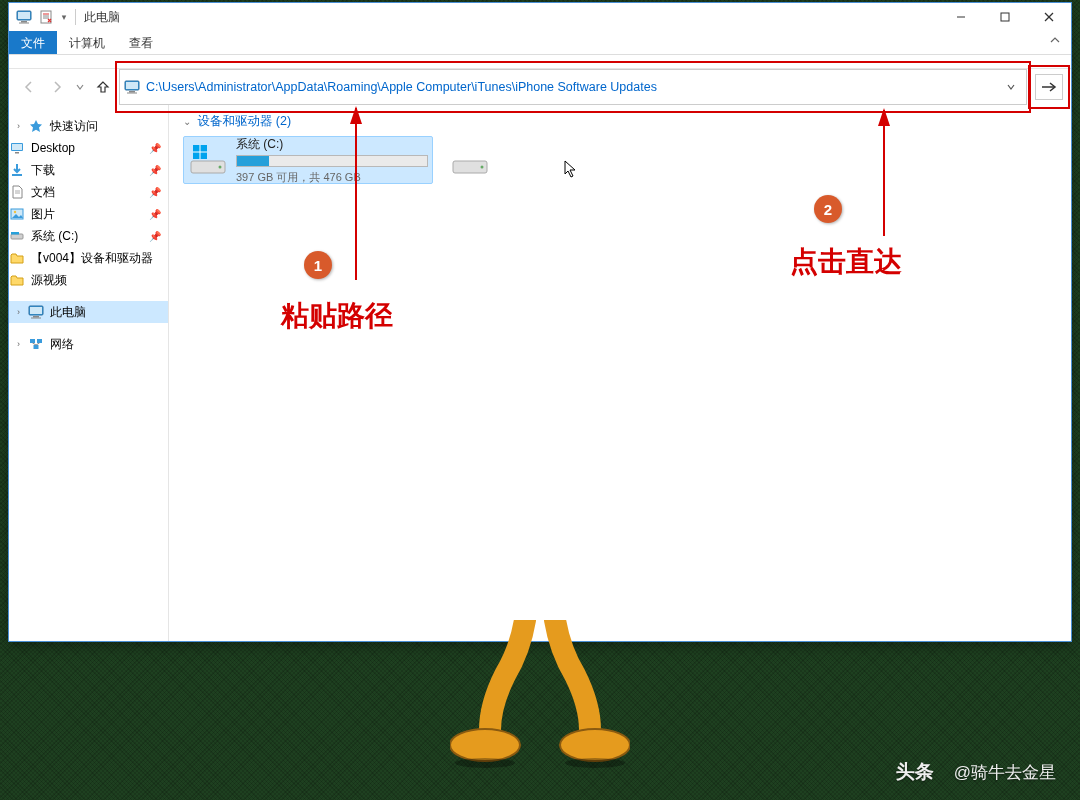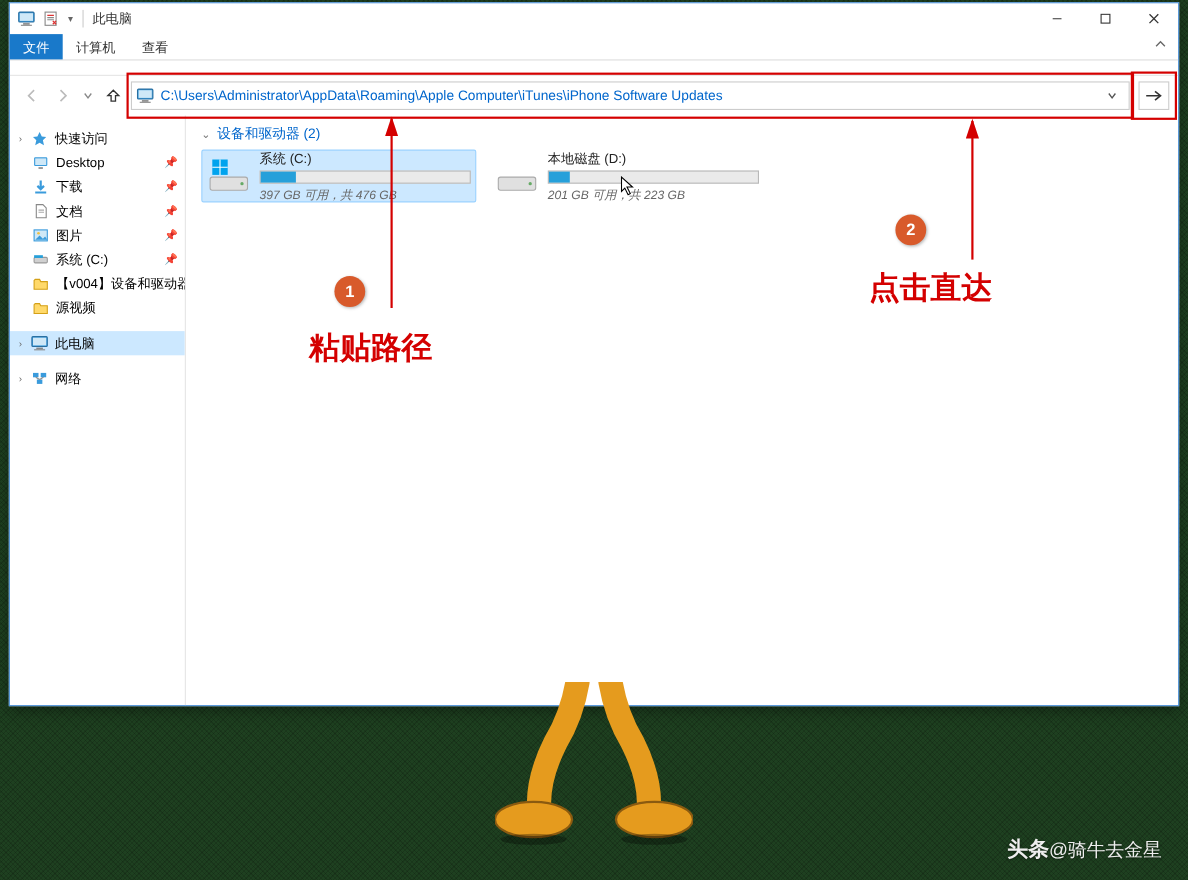--- a/index.html
+++ b/index.html
@@ -34,64 +34,64 @@
   .ribbon-tab.file { background:#1979ca; color:#fff; }
   .ribbon-chevron { margin-left:auto; padding:4px 10px; color:#666; }
   
   
   .ribbon-strip { height: 14px; border-bottom: 1px solid #e5e5e5; }
 
   
   .navrow { height: 36px; display:flex; align-items:center; padding: 2px 8px; gap:4px; }
   .nav-btn { width:24px; height:24px; display:flex; align-items:center; justify-content:center; color:#999; border-radius:2px; }
   .nav-btn.enabled { color:#333; }
-  .addr-wrap { flex:1; position:relative; height:26px; }
+  .addr-wrap { flex:1; position:relative; height:36px; }
   .addr-box { position:absolute; inset:0; border:1px solid #ccc; display:flex; align-items:center; background:#fff; }
   .annot-box-1 { position:absolute; left:-4px; top:-8px; right:-4px; bottom:-8px; border:2px solid #d40000; pointer-events:none; }
   .addr-icon { width:20px; height:20px; margin-left:2px; display:flex; align-items:center; justify-content:center; }
   .addr-input { flex:1; border:none; outline:none; height:22px; font-size:12.5px; color:#0066cc; padding:0 4px; font-family:"Segoe UI",sans-serif; }
   .addr-dd { width:20px; color:#555; text-align:center; }
   .go-btn { width:28px; height:26px; border:1px solid #ccc; display:flex; align-items:center; justify-content:center; margin-left:4px; position:relative; }
   .annot-box-2 { position:absolute; left:-8px; top:-10px; right:-8px; bottom:-10px; border:2px solid #d40000; pointer-events:none; }
 
   
   .body { flex:1; display:flex; min-height:0; }
   .sidebar { width:160px; border-right:1px solid #e5e5e5; padding-top:10px; font-size:12px; overflow:hidden; }
   .sb-group { margin-bottom:10px; }
-  .sb-item { display:flex; align-items:center; height:22px; padding-left:20px; gap:6px; white-space:nowrap; overflow:hidden; }
+  .sb-item { display:flex; align-items:center; height:22px; gap:6px; white-space:nowrap; overflow:hidden; }
   .sb-item.head { padding-left:8px; }
   .sb-item.selected { background:#cce8ff; }
   .sb-item .icon { width:16px; height:16px; display:flex; align-items:center; justify-content:center; flex-shrink:0; }
   .sb-item .pin { margin-left:auto; margin-right:6px; color:#888; font-size:10px; }
   .sb-item .chev-mini { color:#666; font-size:9px; margin-right:2px; }
 
   .content { flex:1; padding: 8px 14px; position:relative; }
   .section-head { display:flex; align-items:center; gap:6px; font-size:12.5px; color:#0066cc; margin-bottom:6px; }
   .section-head .caret { color:#777; font-size:10px; }
   .drives { display:flex; gap:12px; }
   .drive { width:250px; height:48px; display:flex; align-items:center; gap:8px; padding:2px 4px; border:1px solid transparent; border-radius:2px; }
   .drive.sel { background:#cce8ff; border-color:#99d1ff; }
   .drive-icon { width:40px; height:38px; display:flex; align-items:center; justify-content:center; }
   .drive-text { flex:1; font-size:12px; }
   .drive-name { color:#222; margin-bottom:2px; }
   .drive-bar { height:12px; border:1px solid #b8b8b8; background:#eaeaea; margin-bottom:3px; position:relative; }
   .drive-fill { position:absolute; left:0; top:0; bottom:0; background:#26a0da; }
-  .drive-info { color:#666; font-size:11px;font-style:italic; }
+  .drive-info { color:#666; font-size:11px; }
   .cursor-arrow { position:absolute; left:395px; top:55px; font-size:14px; color:#000; pointer-events:none; }
 
   .statusbar { height:24px; border-top:1px solid #e5e5e5; display:flex; align-items:center; padding:0 10px; font-size:12px; color:#333; }
 
   
   .annot { position:absolute; pointer-events:none; }
   .badge { width:28px; height:28px; border-radius:50%; background:#d85a2b; color:#fff; display:flex; align-items:center; justify-content:center; font-weight:bold; font-size:15px; box-shadow: 1px 1px 3px rgba(0,0,0,.3); }
   .annot-text { color:#d40000; font-weight:bold; font-size:28px; }
   
   
   .foot-chars { position:absolute; bottom:30px; left:50%; transform:translateX(-50%); }
-  .watermark { position:absolute; bottom:15px; right:24px; color:#eee; font-size:17px; display:flex; align-items:center; gap:0; text-shadow:0 1px 2px rgba(0,0,0,.5); }
+  .watermark { position:absolute; bottom:15px; right:24px; color:#eee; font-size:17px; display:flex; align-items:center; gap:20px; text-shadow:0 1px 2px rgba(0,0,0,.5); }
   .watermark .tt { font-weight:bold; font-size:19px; }
 
   svg { display:block; }
 </style>
 </head>
 <body>
 
 <div class="bg-texture"></div>
 
 <div class="window">
@@ -339,27 +339,20 @@
             <div class="drive-info">397 GB 可用，共 476 GB</div>
           </div>
         </div>
         <div class="drive">
           <span class="drive-icon">
             <svg width="38" height="34" viewBox="0 0 38 34">
               <rect x="2" y="18" width="34" height="12" rx="2" fill="#e0e0e0" stroke="#aaa"></rect>
               <circle cx="31" cy="24" r="1.5" fill="#6a6"></circle>
             </svg>
           </span>
-          <div class="drive-text">
-            <div class="drive-name">本地磁盘 (D:)</div>
-            <div class="drive-bar">
-                <div class="drive-fill" style="width:10%"></div>
-              </div>
-            <div class="drive-info">201 GB 可用，共 223 GB</div>
-          </div>
         </div>
       </div>
       <span class="cursor-arrow">
         <svg width="14" height="18" viewBox="0 0 14 18">
             <path d="M1 1 L1 14 L4 11 L7 17 L9 16 L6 10 L11 10 Z" fill="#fff" stroke="#000" stroke-width="1"></path>
           </svg>
       </span>
     </div>
   </div>
 

